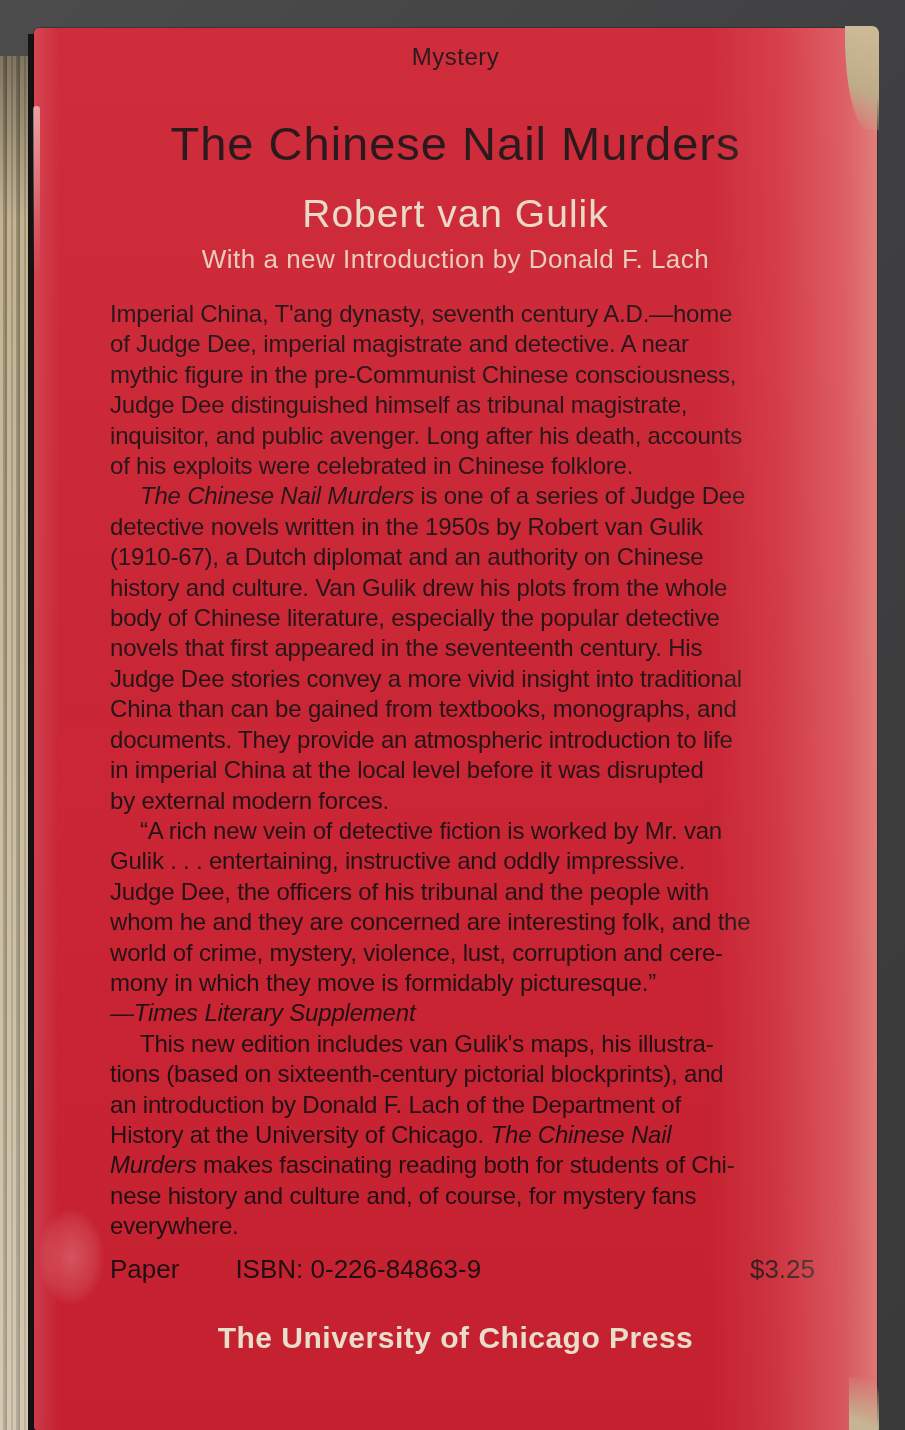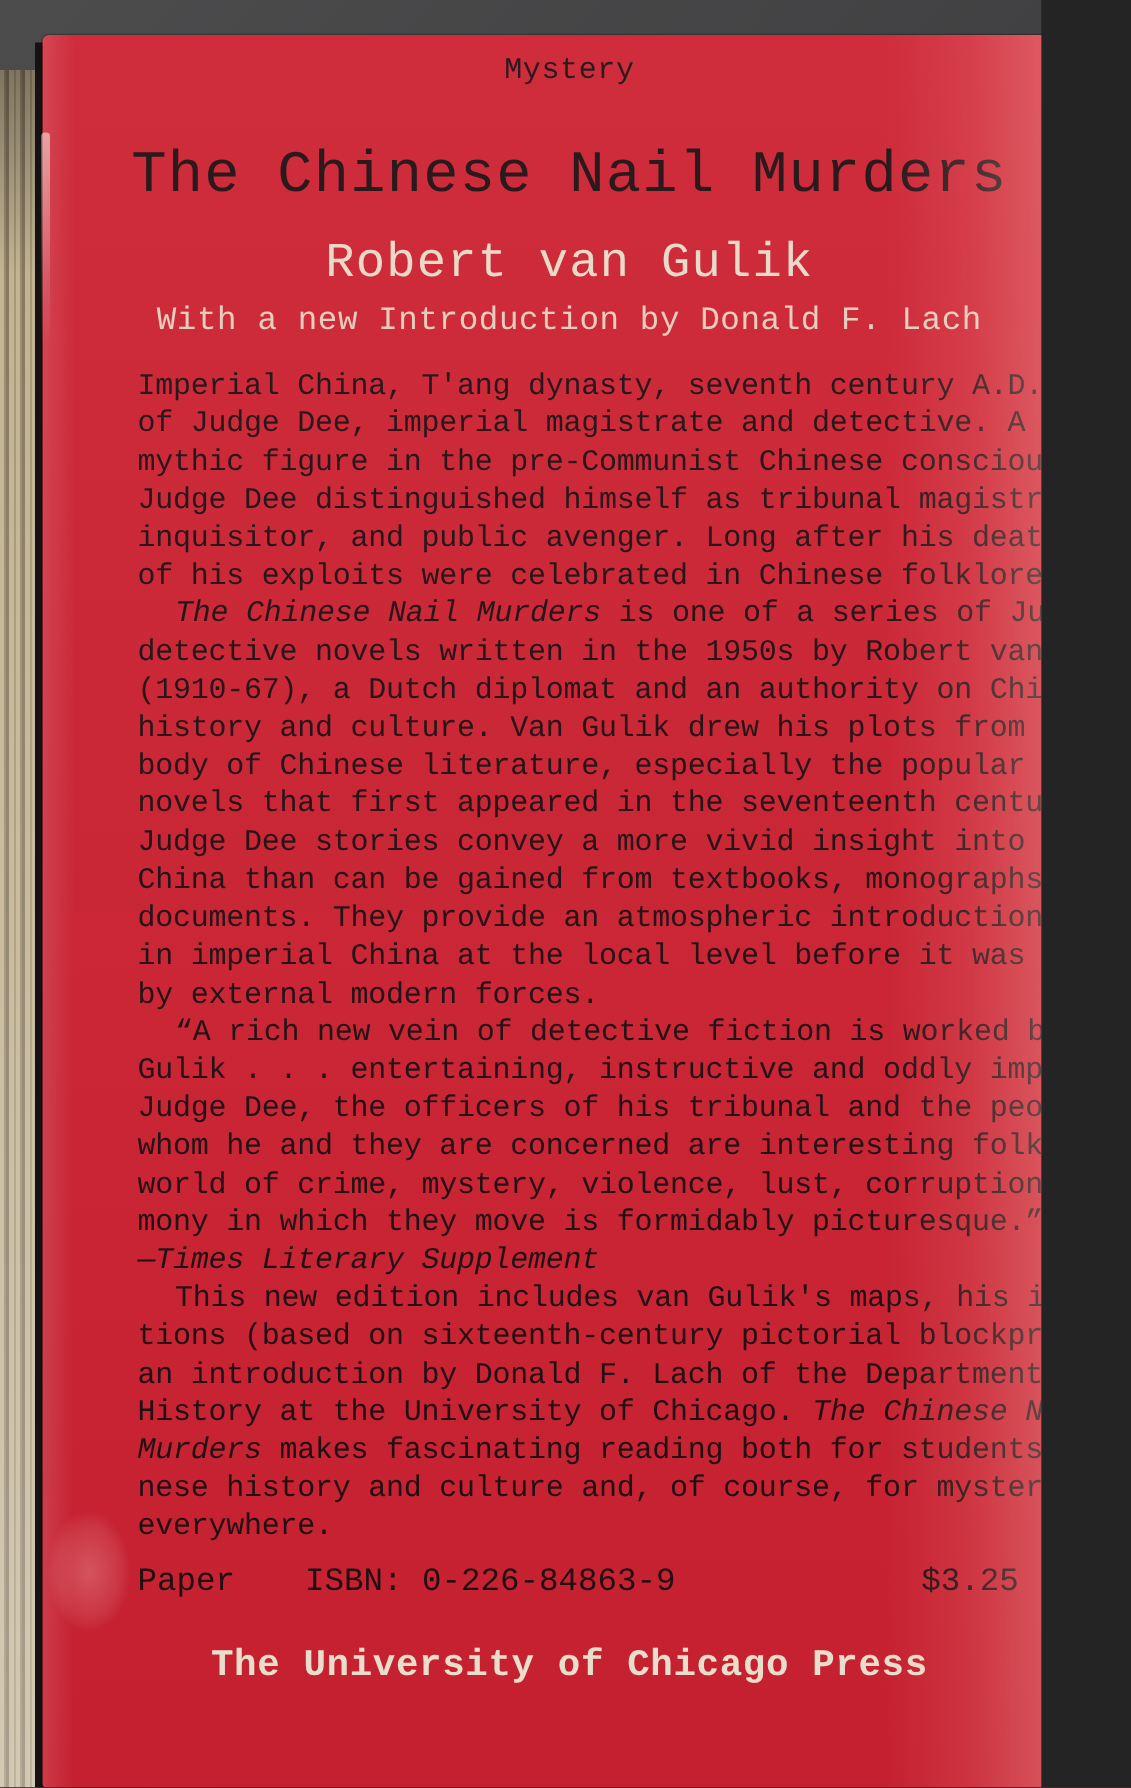--- a/index.html
+++ b/index.html
@@ -1,19 +1,19 @@
 <!DOCTYPE html>
 <html style="--cover-red: #cd2232; --text-black: #200f12; --cream: #eadbc7; --publisher-cream: #f2e6d2; --page-beige: #c3b494;"><head>
 <meta charset="utf-8">
 <style>
   html, body { margin:0; padding:0; background:#242425; }
   .stage {
-    position:relative; width:833px; height:1430px; overflow:hidden;
+    position:relative; width:905px; height:1430px; overflow:hidden;
     background:linear-gradient(135deg, #4c4c4d 0%, #414142 35%, #3a3a3b 100%);
-    font-family:Liberation Mono, monospace;
+    font-family:Liberation Sans, sans-serif;
   }
   
   .page-edges {
     position:absolute; left:0; top:56px; width:30px; height:1374px;
     background:
       linear-gradient(180deg, rgba(0,0,0,.35) 0%, rgba(0,0,0,0) 12%, rgba(255,255,255,.18) 70%, rgba(255,255,255,.28) 100%),
       repeating-linear-gradient(90deg, var(--page-beige) 0 3px, #9a8c6f 3px 5px, #877a5f 5px 7px, #c2b394 7px 11px, #a59778 11px 13px);
   }
   .spine-gap { position:absolute; left:28px; top:34px; width:8px; height:1396px; background:#161112; }
   

